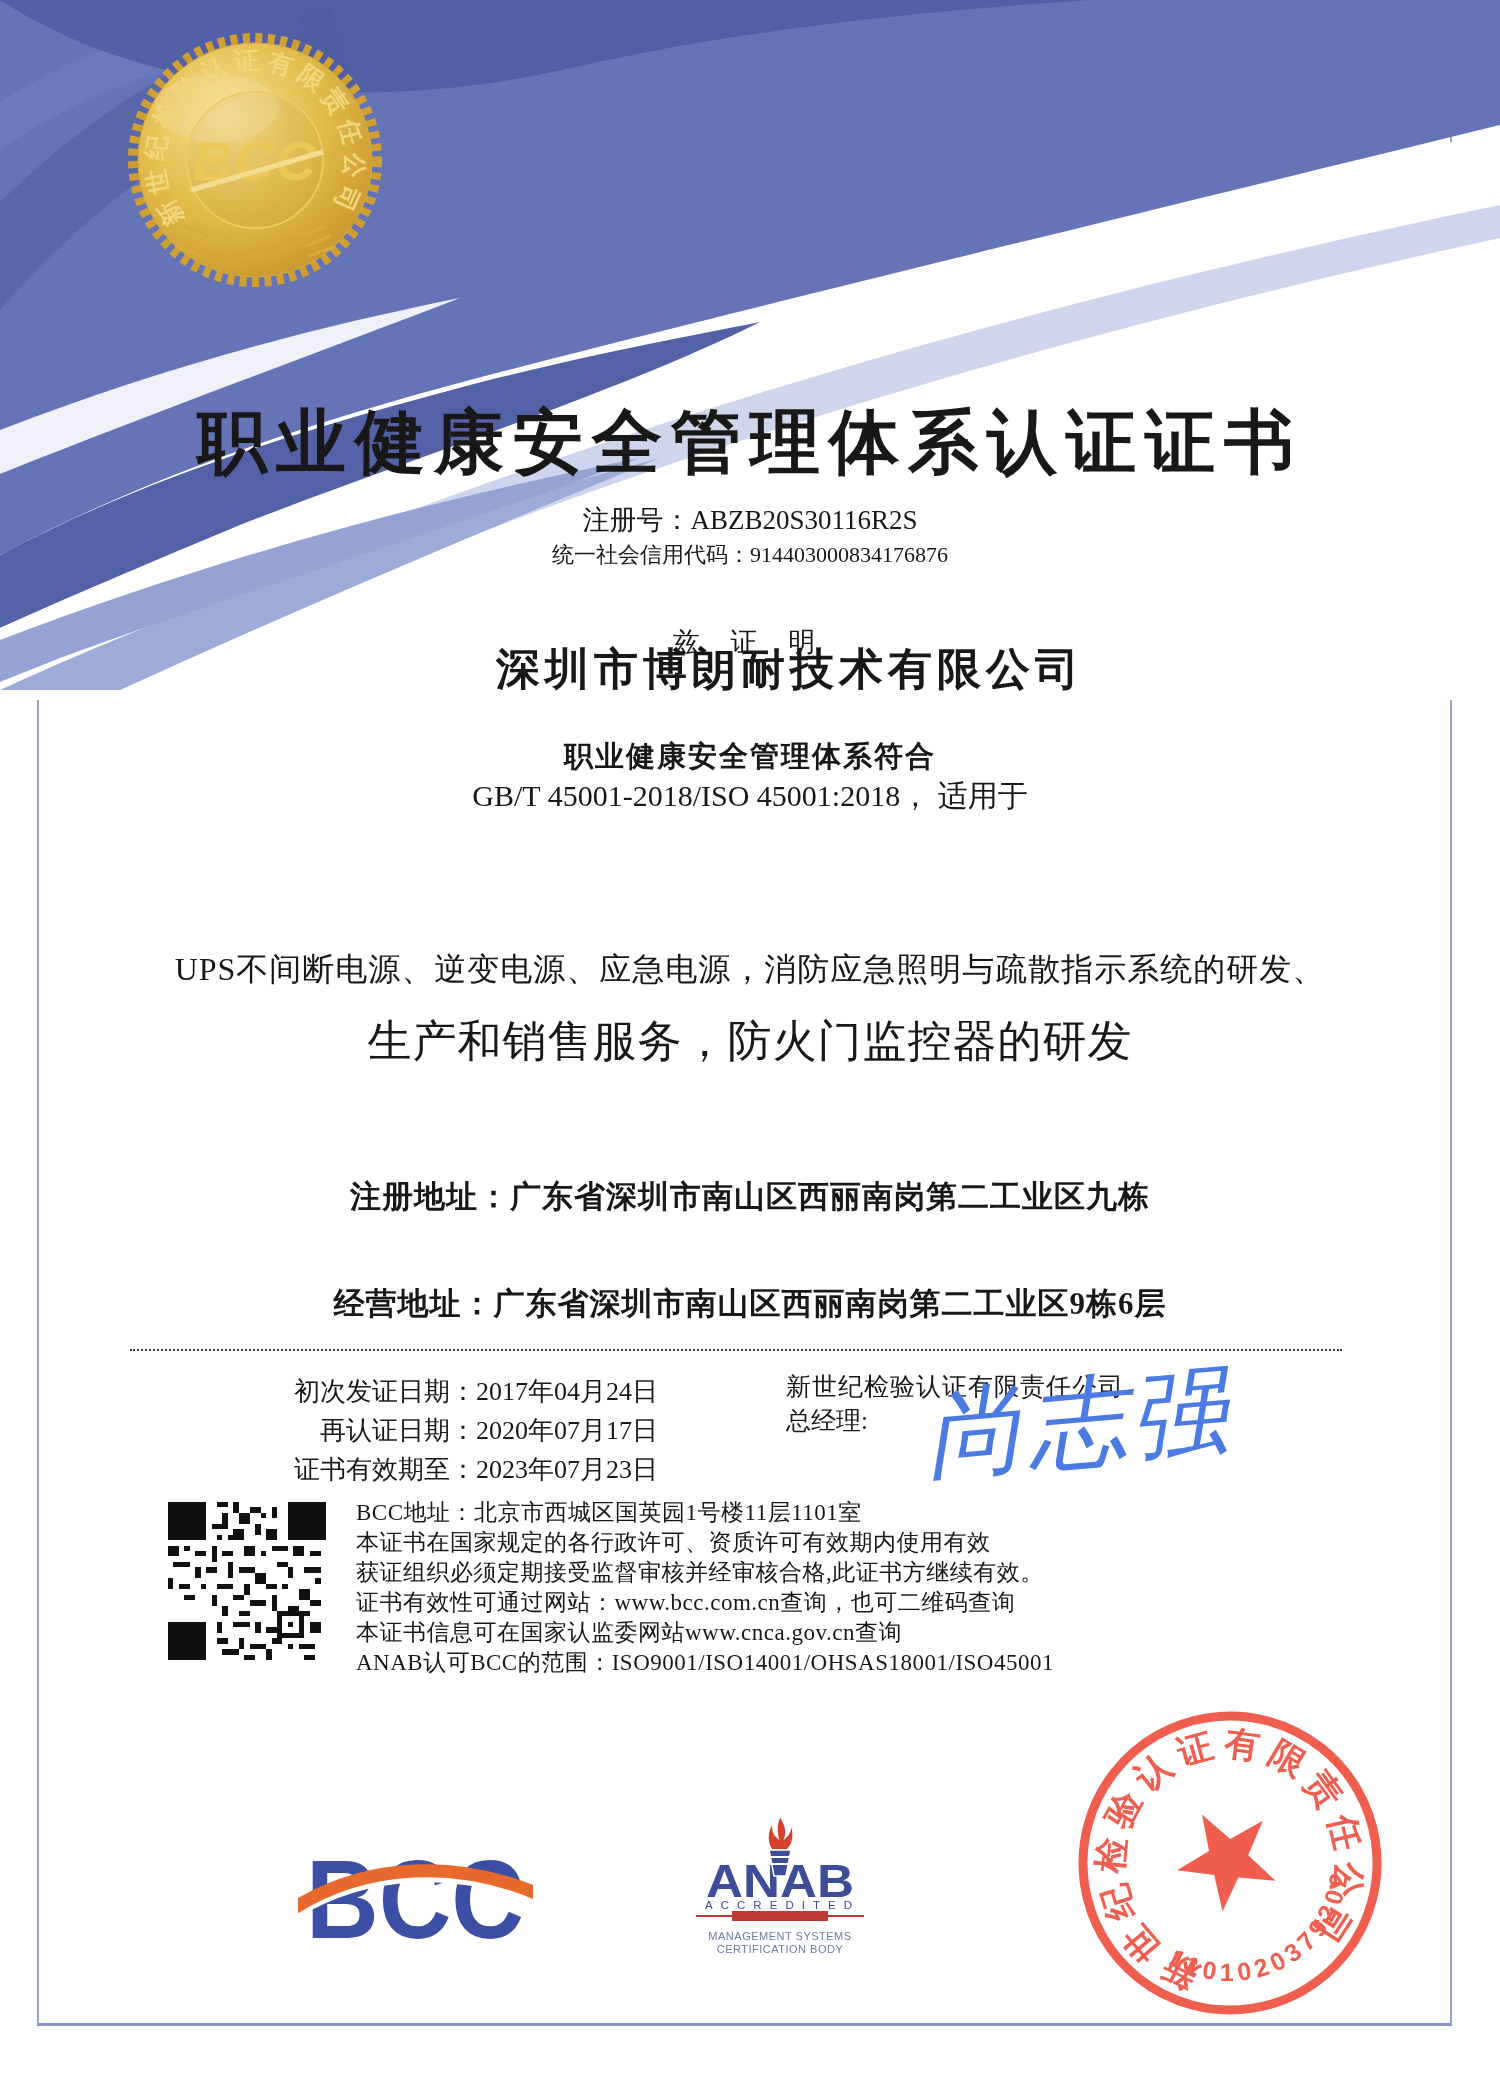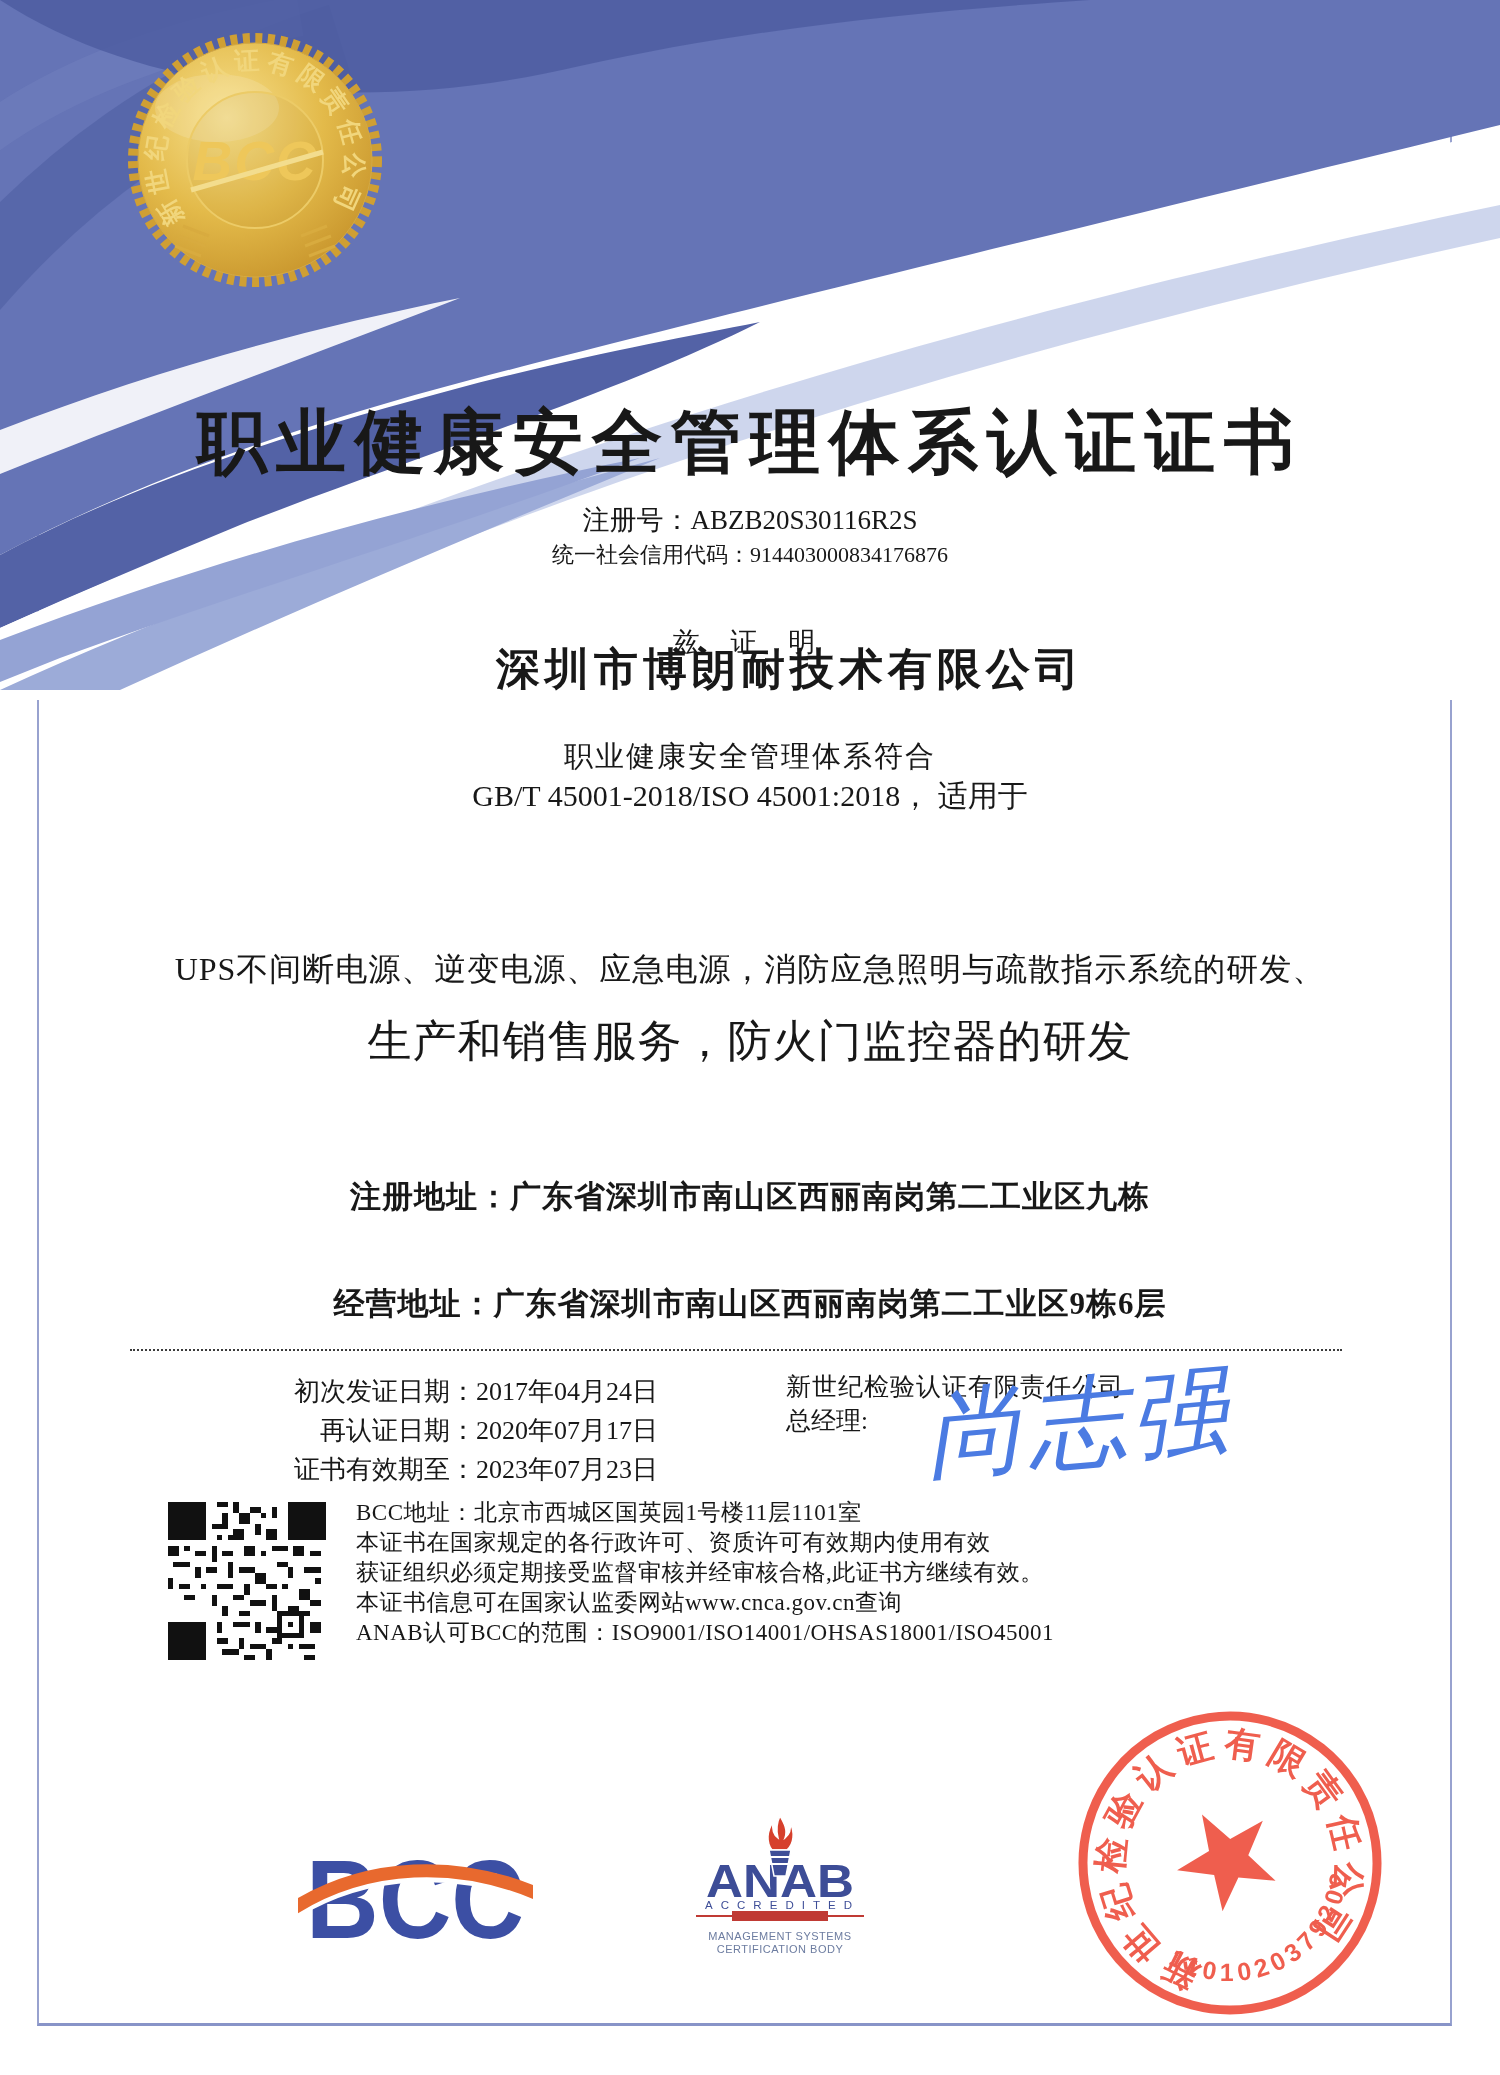--- a/index.html
+++ b/index.html
@@ -11,21 +11,21 @@
 
   .frame{left:37px;top:0;width:1411px;height:2023px;
          border-left:2px solid #98a2cf;border-right:2px solid #98a2cf;
          border-bottom:3px solid #8894c8;}
 
   .title{top:396px;font-size:70px;font-weight:600;letter-spacing:9px;white-space:nowrap;}
   .reg-line{top:502px;font-size:27px;}
   .credit-line{top:540px;font-size:22px;}
   .hereby{top:624px;font-size:27px;letter-spacing:12px;}
   .company{top:640px;font-size:44px;font-weight:700;letter-spacing:5px;padding-left:40px;}
-  .system-line{top:737px;font-size:29px;letter-spacing:2px;}
+  .system-line{top:737px;font-size:29px;letter-spacing:2px;font-weight:bold;}
   .standard-line{top:776px;font-size:30px;}
   .scope1{top:948px;font-size:32px;letter-spacing:1px;}
   .scope2{top:1012px;font-size:44px;letter-spacing:1px;}
   .addr{font-size:31px;font-weight:600;letter-spacing:1px;}
   .addr1{top:1176px;text-align:center;}
   .addr2{top:1256px;margin-top:27px;}
 
   .divider{top:1349px;left:130px;width:1212px;height:0;border-top:2px dotted #3b3b3b;}
 
   .dates{left:256px;top:1372px;font-size:26px;line-height:39px;white-space:nowrap;}
@@ -210,20 +210,21 @@
       <rect x="14" y="28" width="2" height="1"></rect>
         <rect x="18" y="27" width="1" height="2"></rect>
         <rect x="25" y="28" width="2" height="1"></rect>
     </g>
   </svg>
 
   <div class="abs info">
     <div>BCC地址：北京市西城区国英园1号楼11层1101室</div>
     <div>本证书在国家规定的各行政许可、资质许可有效期内使用有效</div>
     <div>获证组织必须定期接受监督审核并经审核合格,此证书方继续有效。</div>
+    <div>证书有效性可通过网站：www.bcc.com.cn查询，也可二维码查询</div>
     <div>本证书信息可在国家认监委网站www.cnca.gov.cn查询</div>
     <div>ANAB认可BCC的范围：ISO9001/ISO14001/OHSAS18001/ISO45001</div>
   </div>
 
   <svg class="abs" style="left:298px;top:1846px" width="235" height="108" viewBox="0 0 235 108">
     <text x="8" y="92" class="sans" font-family="Liberation Sans, DejaVu Sans, sans-serif" font-size="112" font-weight="700" fill="#3c4fa4" textLength="218" lengthAdjust="spacingAndGlyphs">BCC</text>
     <path d="M-4,70 C70,24 160,22 240,56" stroke="#ffffff" stroke-width="7" fill="none"></path>
     <path d="M-4,62 C70,16 160,14 240,48" stroke="#e8692e" stroke-width="13" fill="none"></path>
   </svg>
 

